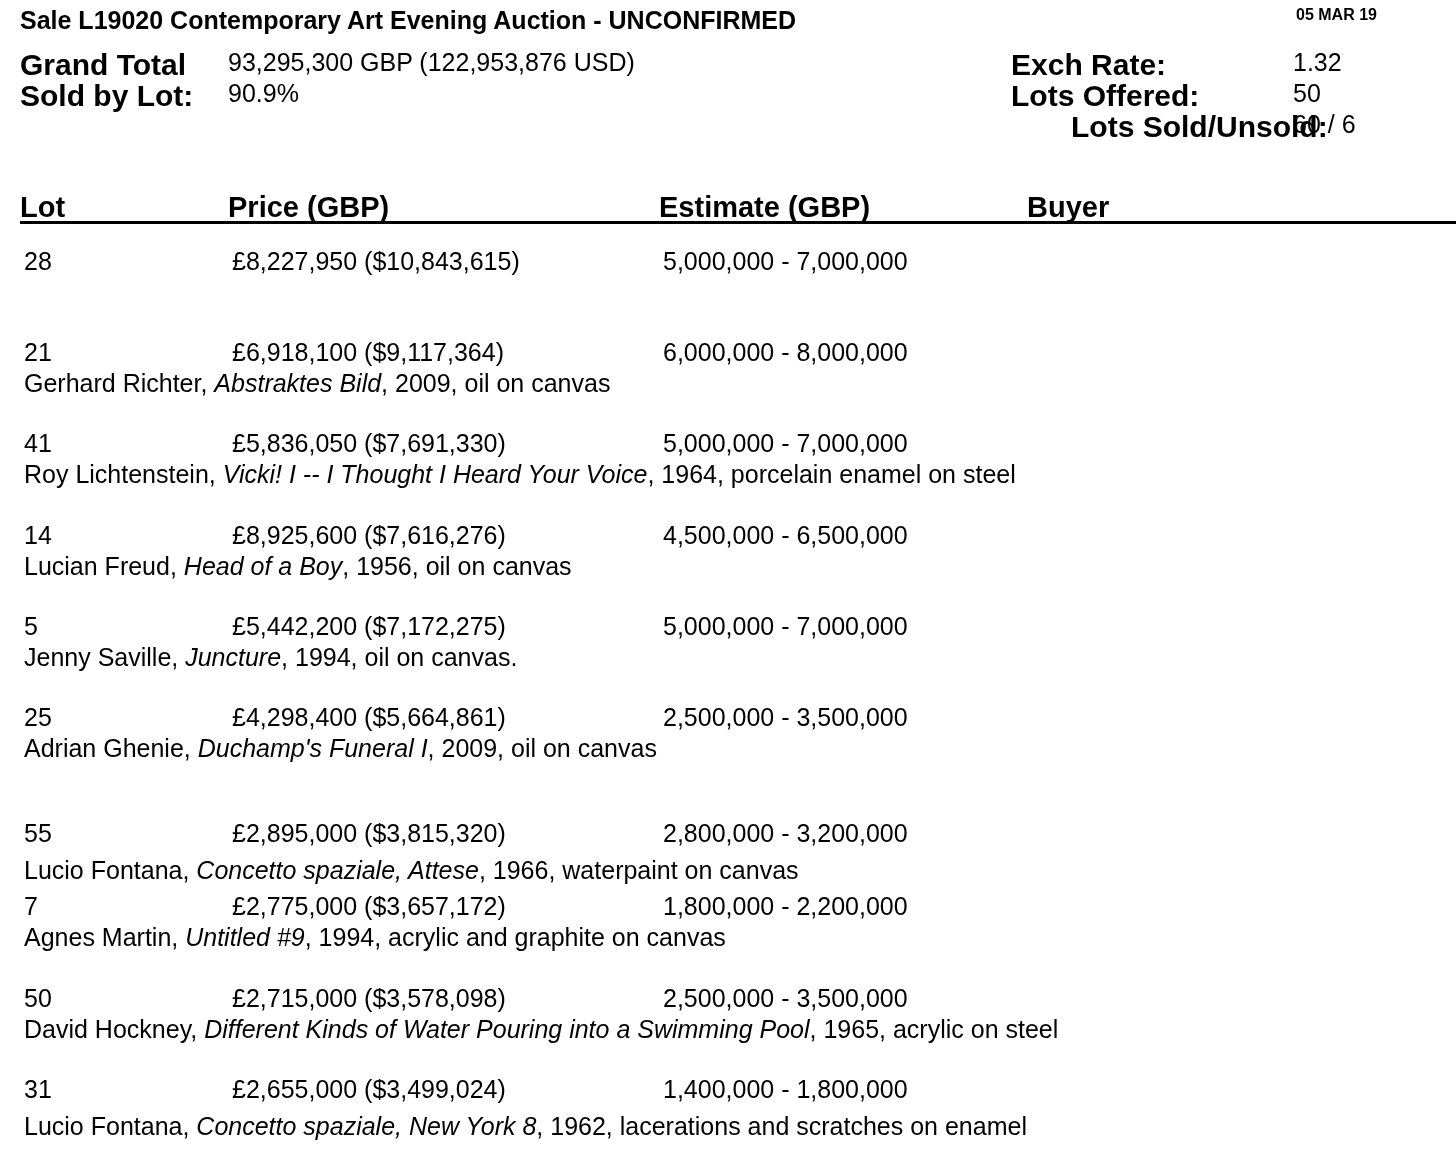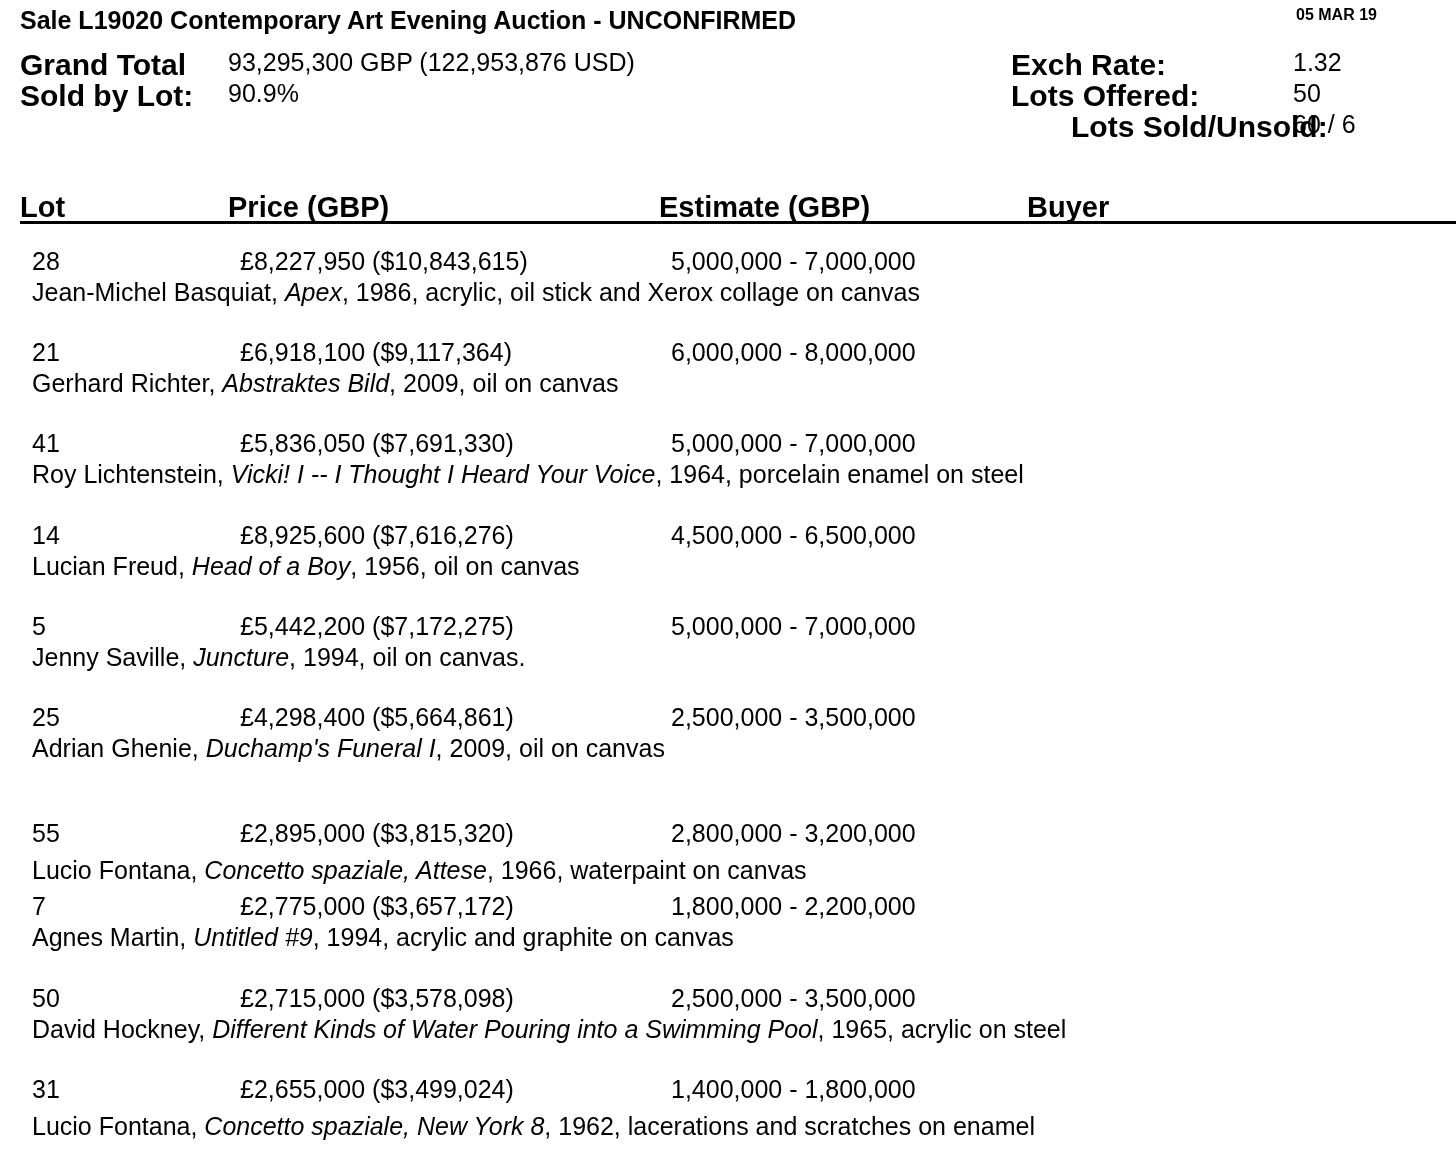--- a/index.html
+++ b/index.html
@@ -6,21 +6,21 @@
   body {
     width:1456px; height:1158px; position:relative; overflow:hidden;
     font-family:"Liberation Sans", sans-serif; color:#000; font-size:25px;
   }
   .title { position:absolute; left:20px; top:6px; font-weight:bold; font-size:25px; }
   .date { position:absolute; left:1296px; top:6px; font-weight:bold; font-size:16px; }
   .lbl { position:absolute; font-weight:bold; font-size:30px; }
   .val { position:absolute; font-size:25px; }
   .hdr { position:absolute; top:191px; font-weight:bold; font-size:29px; }
   .rule { position:absolute; left:20px; top:221px; width:1436px; height:3px; background:#000; }
-  .row { position:absolute; left:12px; width:1268px; height:70px; }
+  .row { position:absolute; left:4px; width:1268px; height:70px; }
   .row .lot { position:absolute; left:20px; top:0; }
   .row .price { position:absolute; left:228px; top:0; }
   .row .est { position:absolute; left:659px; top:0; }
   .row .desc { position:absolute; left:20px; white-space:nowrap; }
   .row .desc i { font-style:italic; }
 </style>
 </head>
 <body>
 
 <div class="title">Sale L19020 Contemporary Art Evening Auction - UNCONFIRMED</div>
@@ -42,21 +42,20 @@
 <div class="hdr" style="left:228px;">Price (GBP)</div>
 <div class="hdr" style="left:659px;">Estimate (GBP)</div>
 <div class="hdr" style="left:1027px;">Buyer</div>
 <div class="rule"></div>
 
 <div id="rows">
     <div class="row" style="top: 247px;">
       <span class="lot">28</span>
       <span class="price">£8,227,950 ($10,843,615)</span>
       <span class="est">5,000,000 - 7,000,000</span>
-      <div class="desc" style="top: 31px;"><span>Jean-Michel Basquiat, </span><i>Apex</i><span>, 1986, acrylic, oil stick and Xerox collage on canvas</span></div>
     </div>
     <div class="row" style="top: 338px;">
       <span class="lot">21</span>
       <span class="price">£6,918,100 ($9,117,364)</span>
       <span class="est">6,000,000 - 8,000,000</span>
       <div class="desc" style="top: 31px;"><span>Gerhard Richter, </span><i>Abstraktes Bild</i><span>, 2009, oil on canvas</span></div>
     </div>
     <div class="row" style="top: 429px;">
       <span class="lot">41</span>
       <span class="price">£5,836,050 ($7,691,330)</span>

